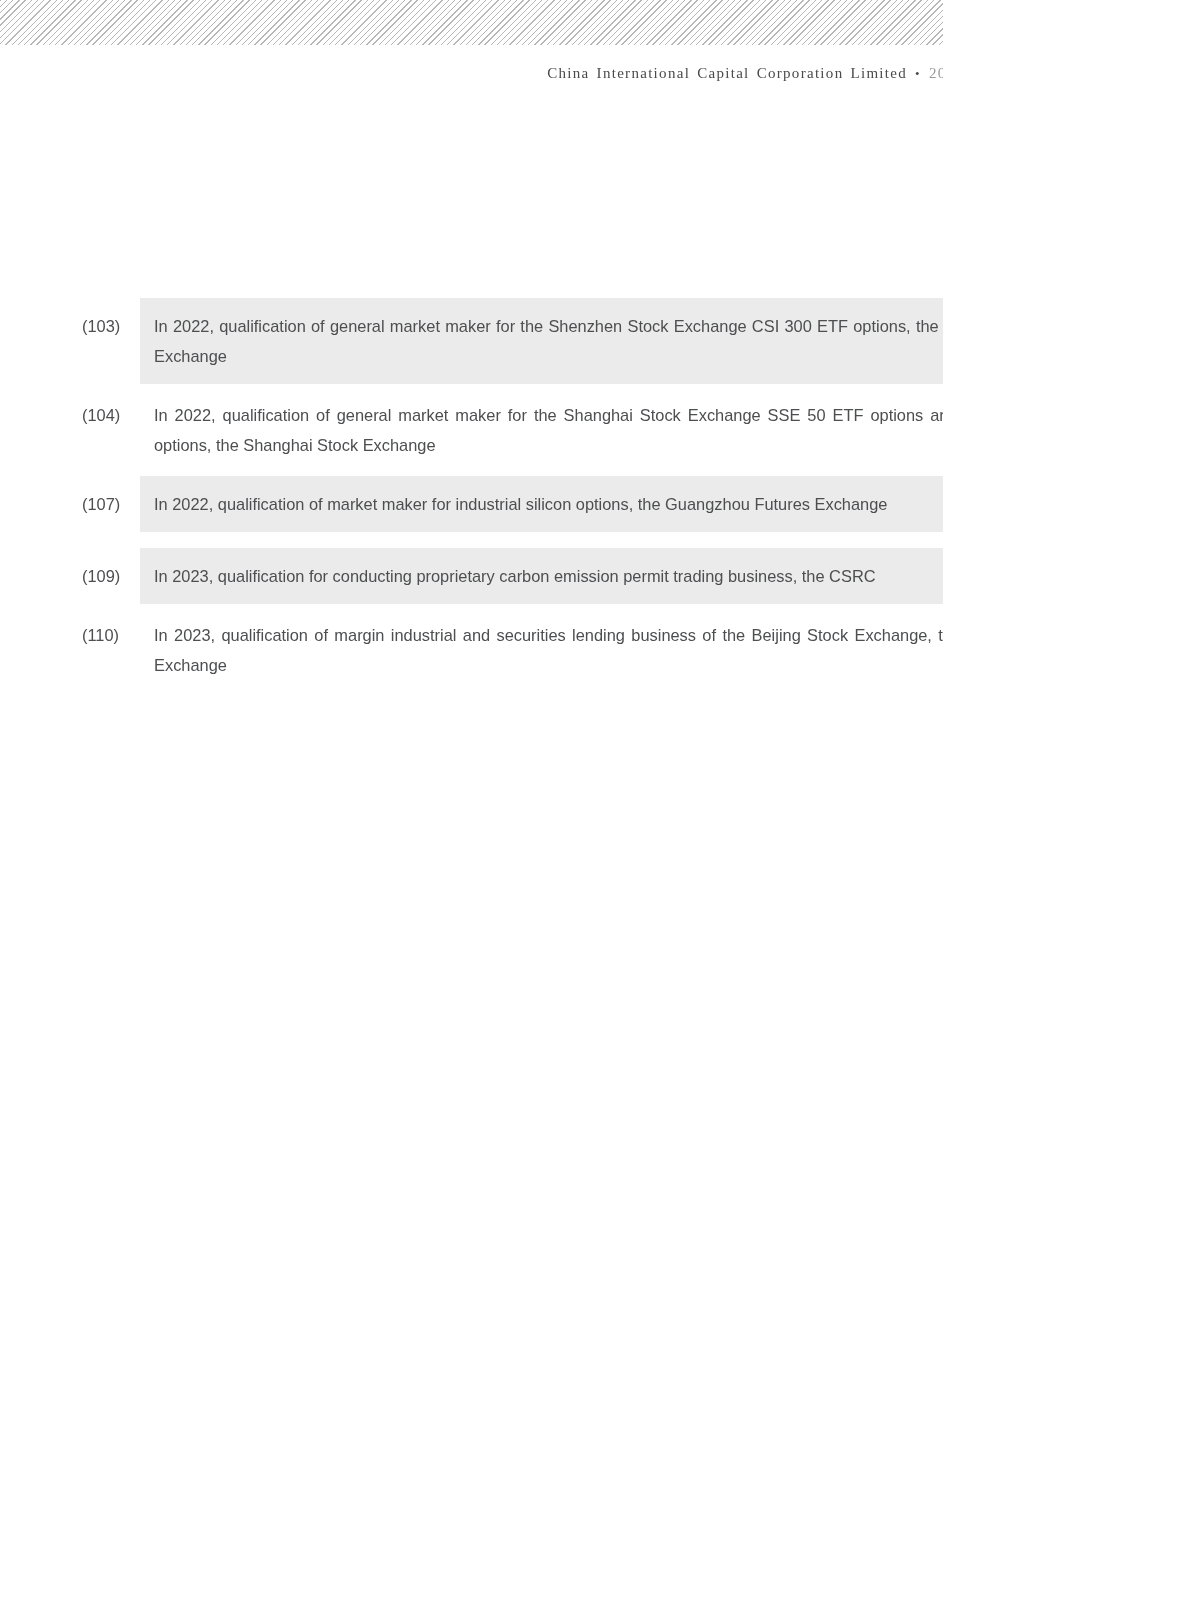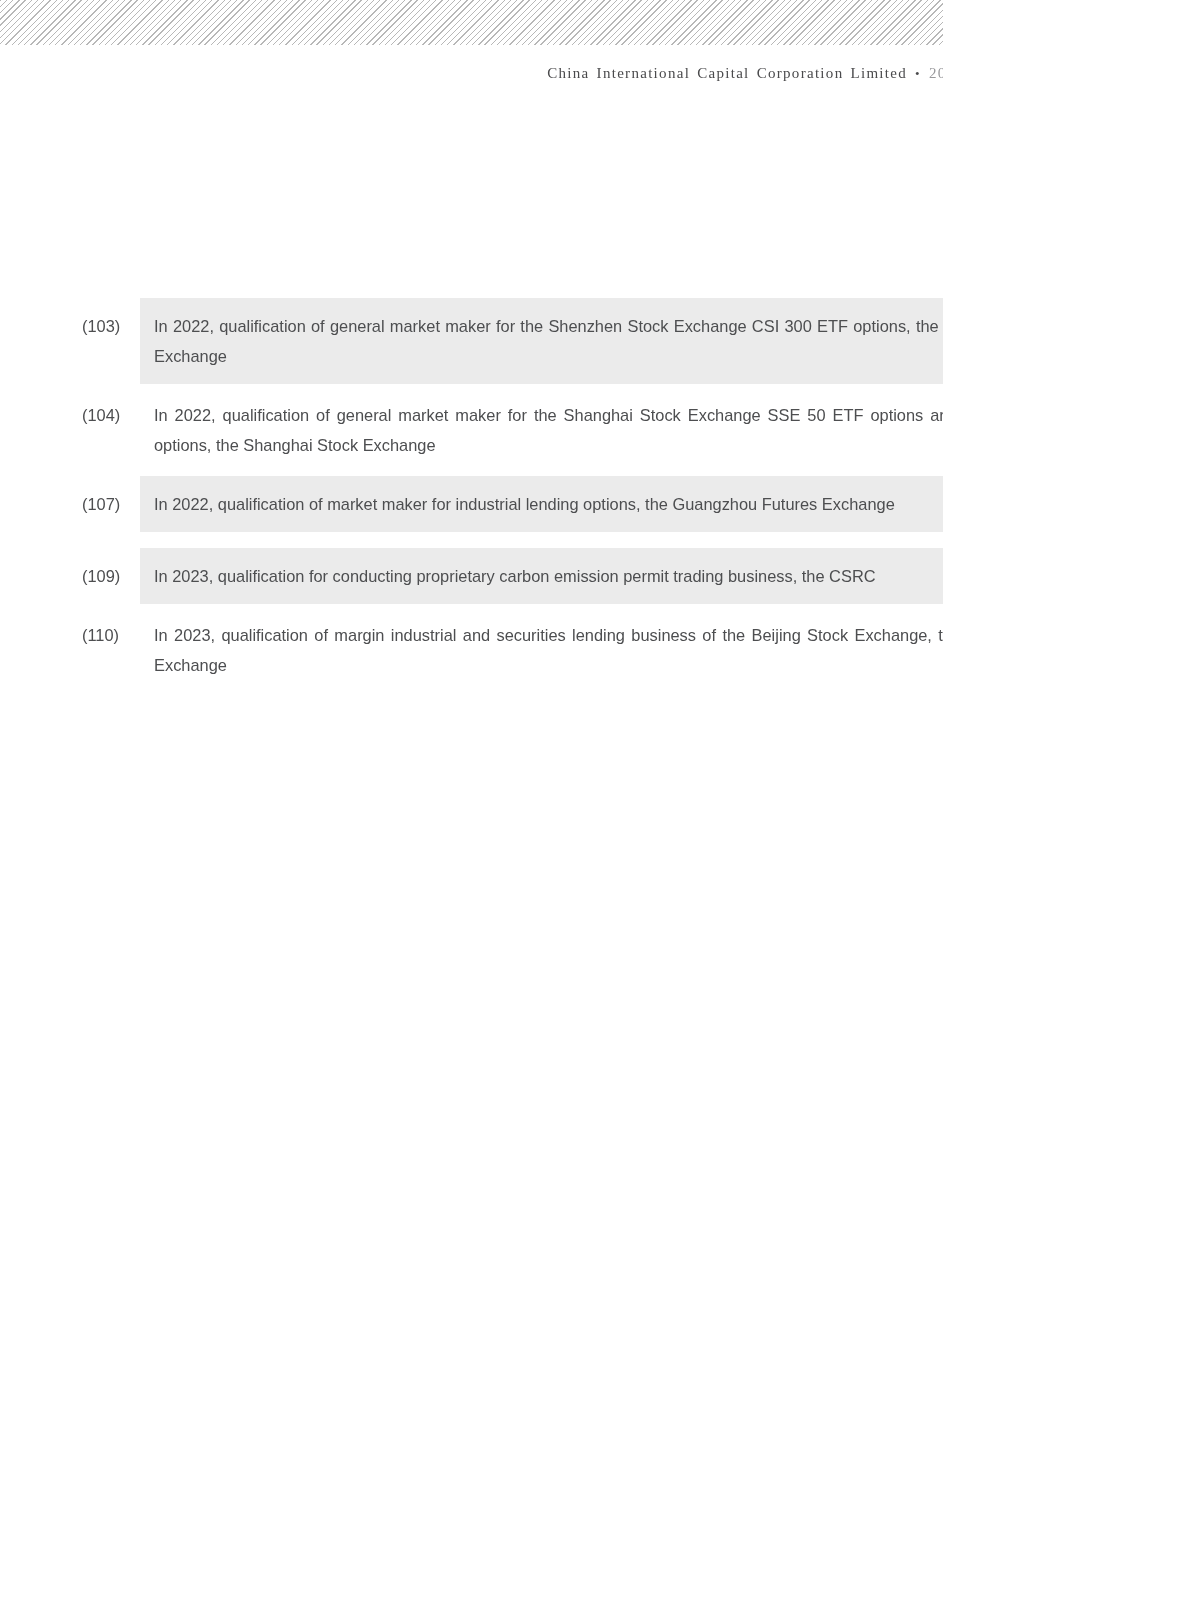--- a/index.html
+++ b/index.html
@@ -115,21 +115,21 @@
 
     <div class="item plain">
       <div class="num">(104)</div>
       <div class="body">In 2022, qualification of general market maker for the Shanghai Stock Exchange SSE 50 ETF options and CSI 300 ETF options, the Shanghai Stock Exchange</div>
     </div>
 
 
 
     <div class="item shaded">
       <div class="num">(107)</div>
-      <div class="body">In 2022, qualification of market maker for industrial lending options, the Guangzhou Futures Exchange</div>
+      <div class="body">In 2022, qualification of market maker for industrial silicon options, the Guangzhou Futures Exchange</div>
     </div>
 
 
     <div class="item shaded">
       <div class="num">(109)</div>
       <div class="body">In 2023, qualification for conducting proprietary carbon emission permit trading business, the CSRC</div>
     </div>
 
     <div class="item plain">
       <div class="num">(110)</div>

